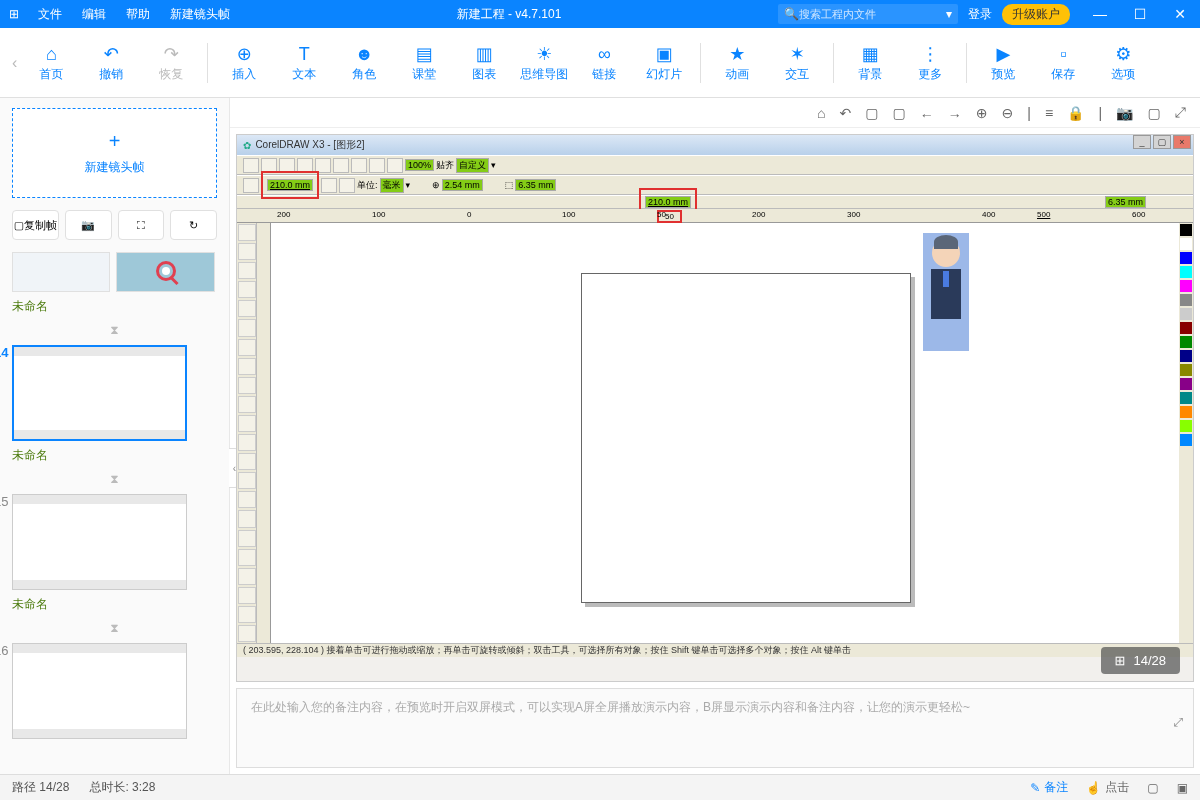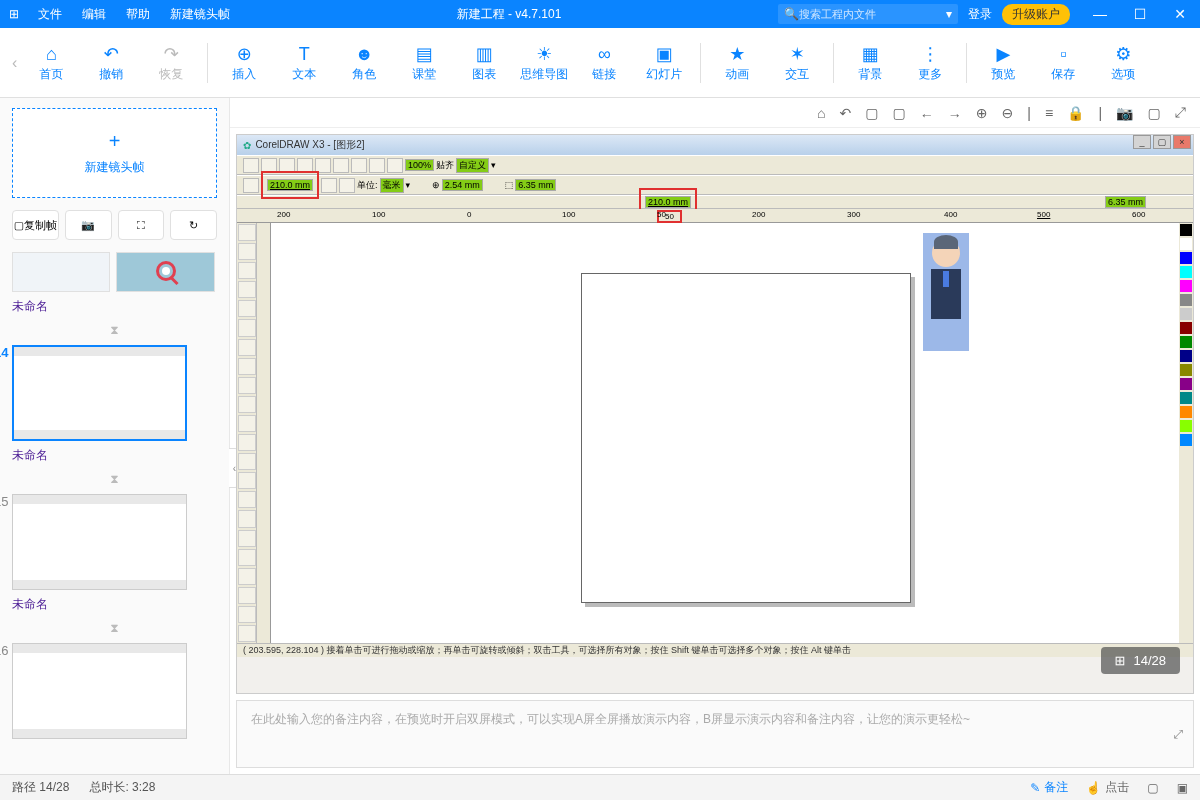--- a/index.html
+++ b/index.html
@@ -22,21 +22,21 @@
 .tbtn.disabled{color:#bbb;}
 .tsep{width:1px;height:40px;background:#e0e0e0;margin:0 6px;}
 .main{flex:1;display:flex;overflow:hidden;}
 .sidebar{width:230px;background:#fafafa;border-right:1px solid #e8e8e8;display:flex;flex-direction:column;padding:10px 12px;overflow-y:auto;}
 .newframe{border:1px dashed #0a84ff;height:90px;display:flex;flex-direction:column;align-items:center;justify-content:center;color:#0a84ff;font-size:12px;cursor:pointer;margin-bottom:12px;background:#fff;}
 .newframe .plus{font-size:20px;margin-bottom:6px;}
 .sidetools{display:flex;gap:6px;margin-bottom:12px;}
 .sidetools .bt{flex:1;height:30px;border:1px solid #e0e0e0;border-radius:4px;background:#fff;display:flex;align-items:center;justify-content:center;font-size:11px;cursor:pointer;}
 .thumbrow{display:flex;gap:6px;margin-bottom:6px;}
 .thumbrow .th{width:48%;height:40px;border:1px solid #e0e0e0;background:#f0f4f8;font-size:9px;}
-.thname{font-size:12px;color:#4c1d95;margin-bottom:8px;}
+.thname{font-size:12px;color:#4d7c0f;margin-bottom:8px;}
 .hourglass{text-align:center;color:#bbb;margin-bottom:8px;font-size:12px;}
 .slide{position:relative;margin-bottom:6px;}
 .slide .num{position:absolute;left:-18px;top:0;font-size:13px;color:#0a84ff;font-weight:bold;}
 .slide.inactive .num{color:#888;font-weight:normal;}
 .slide .img{width:175px;height:96px;border:2px solid #0a84ff;background:#fff;margin-left:0;}
 .slide.inactive .img{border:1px solid #ccc;}
 .slide .img.cdr{background:linear-gradient(#e8e8e8 10%,#fff 10%,#fff 90%,#e8e8e8 90%);position:relative;}
 .canvas-wrap{flex:1;display:flex;flex-direction:column;background:#fff;position:relative;}
 .canvas-tools{height:30px;display:flex;align-items:center;justify-content:flex-end;gap:14px;padding:0 14px;color:#666;font-size:14px;border-bottom:1px solid #eee;}
 .canvas-tools span{cursor:pointer;}
@@ -63,21 +63,21 @@
 .cdr-char{position:absolute;right:210px;top:10px;width:46px;height:118px;background:#9cb8e8;display:flex;flex-direction:column;align-items:center;}
 .cdr-char .head{width:28px;height:28px;background:#f4d4b8;border-radius:50%;margin-top:6px;position:relative;}
 .cdr-char .head::after{content:"";position:absolute;top:-4px;left:2px;width:24px;height:14px;background:#5a6678;border-radius:50% 50% 0 0;}
 .cdr-char .body{width:30px;height:50px;background:#2a3a5a;margin-top:2px;}
 .cdr-char .tie{position:absolute;top:38px;left:20px;width:6px;height:16px;background:#4a7be0;}
 .cdr-palette{width:14px;background:#ece9d8;display:flex;flex-direction:column;}
 .cdr-palette .c{width:12px;height:12px;margin:1px;}
 .cdr-status{height:14px;background:#ece9d8;border-top:1px solid #bbb;font-size:9px;padding-left:6px;color:#333;display:flex;align-items:center;text-align:right;}
 .cdr-pagebar{height:16px;background:#ece9d8;border-top:1px solid #bbb;font-size:9px;padding-left:6px;display:flex;align-items:center;gap:6px;}
 .slide-counter{position:absolute;right:20px;bottom:100px;background:rgba(80,80,80,0.7);color:#fff;padding:6px 14px;border-radius:4px;font-size:13px;display:flex;align-items:center;gap:8px;}
-.notes{height:68px;margin:0 6px 6px 6px;border:1px solid #ddd;background:#fafafa;padding:10px 14px;font-size:12px;color:#aaa;position:relative;}
+.notes{height:80px;margin:0 6px 6px 6px;border:1px solid #ddd;background:#fafafa;padding:10px 14px;font-size:12px;color:#aaa;position:relative;}
 .notes .expand{position:absolute;right:10px;top:26px;color:#888;cursor:pointer;}
 .statusbar{height:26px;background:#f4f4f4;border-top:1px solid #ddd;display:flex;align-items:center;font-size:12px;padding:0 12px;color:#555;}
 .statusbar .spacer{flex:1;}
 .statusbar .sbtn{margin-left:18px;cursor:pointer;color:#0a84ff;display:flex;align-items:center;gap:4px;}
 .statusbar .sbtn.gray{color:#666;}
 .collapse-handle{position:absolute;left:-1px;top:350px;width:12px;height:40px;background:#fff;border:1px solid #ddd;border-left:none;display:flex;align-items:center;justify-content:center;cursor:pointer;font-size:10px;color:#888;border-radius:0 6px 6px 0;}
 .magnifier{width:20px;height:20px;border:3px solid #e04050;border-radius:50%;position:relative;margin:8px auto;}
 .magnifier::after{content:"";position:absolute;width:10px;height:3px;background:#e04050;bottom:-4px;right:-6px;transform:rotate(45deg);}
 .magnifier::before{content:"";position:absolute;width:8px;height:8px;background:#fff;border-radius:50%;top:3px;left:3px;}
 </style>
@@ -296,21 +296,21 @@
       </div>
       <div class="cdr-ruler-h" id="rulerh">
         <span style="left:420px;border:2px solid #e03030;padding:0 6px;">50</span>
       <span style="left: 40px;">200</span>
           <span style="left: 135px;">100</span>
           <span style="left: 230px;">0</span>
           <span style="left: 325px;">100</span>
           <span style="left: 420px;">50</span>
           <span style="left: 515px;">200</span>
           <span style="left: 610px;">300</span>
-          <span style="left: 707px;">400</span>
+          <span style="left: 745px;">400</span>
           <span style="left: 800px; text-decoration: underline;">500</span>
           <span style="left: 895px;">600</span>
         </div>
       <div class="cdr-body">
         <div class="cdr-tools-l" id="cdrtools">
             <div class="t"></div>
             <div class="t"></div>
             <div class="t"></div>
             <div class="t"></div>
             <div class="t"></div>

